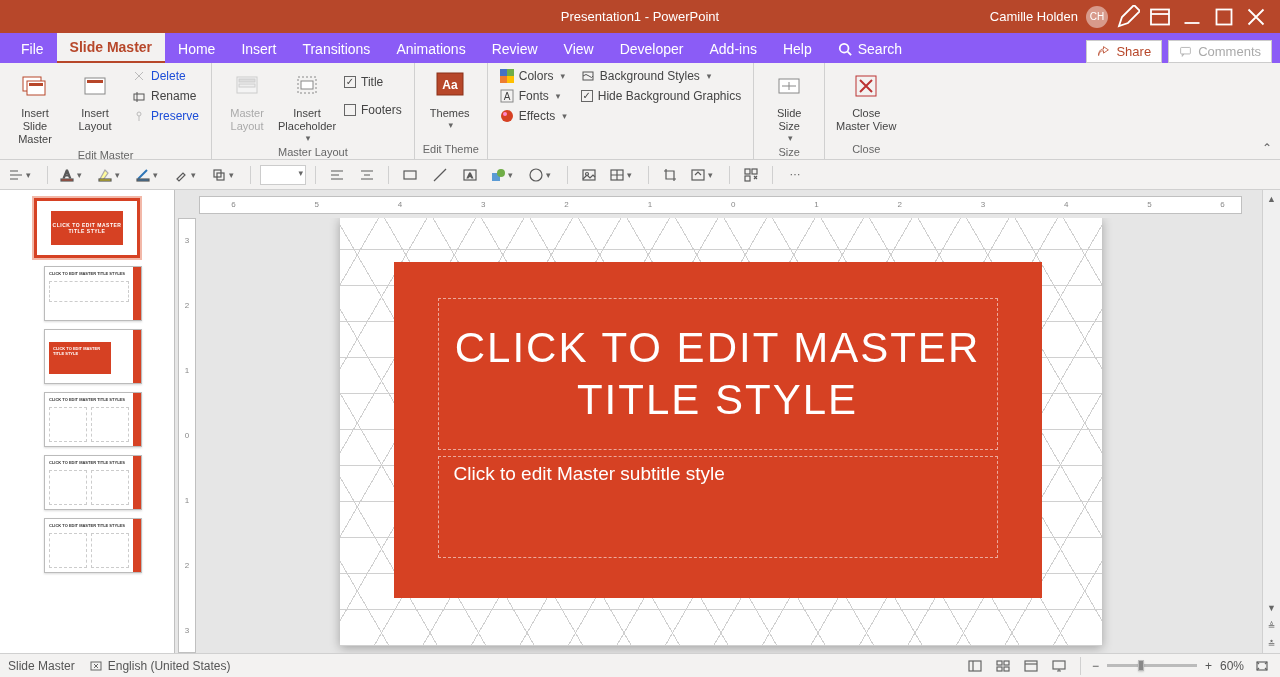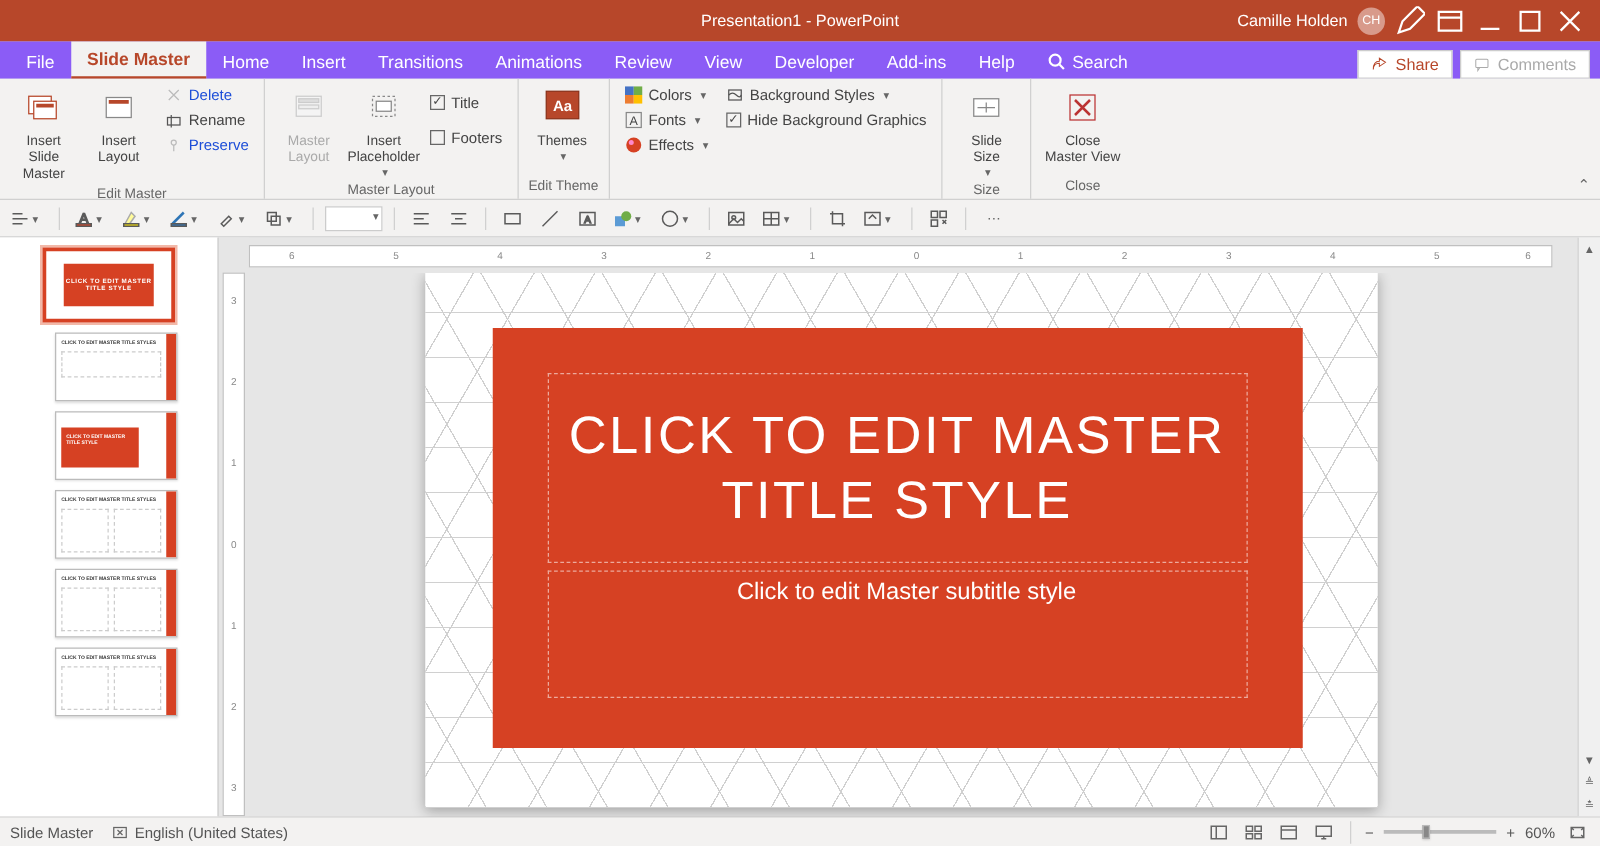--- a/index.html
+++ b/index.html
@@ -74,21 +74,21 @@
 .h-ruler .tick { position: absolute; top: 3px; }
 .slide-stage { flex: 1; overflow: auto; display: flex; align-items: flex-start; justify-content: center; padding: 0 20px 20px 0; }
 .slide { width: 762px; height: 428px; background: #fff; box-shadow: 0 2px 10px rgba(0,0,0,0.3); position: relative; background-image:
   repeating-linear-gradient(60deg, #d0d0d0 0 1px, transparent 1px 42px),
   repeating-linear-gradient(-60deg, #d0d0d0 0 1px, transparent 1px 42px),
   repeating-linear-gradient(0deg, #d0d0d0 0 1px, transparent 1px 36px);
 }
 .slide .redpanel { position: absolute; left: 54px; right: 60px; top: 44px; bottom: 48px; background: #d64123; }
 .slide .title-ph { position: absolute; left: 98px; right: 104px; top: 80px; height: 152px; border: 1px dashed rgba(255,255,255,0.55); display: flex; align-items: center; justify-content: center; text-align: center; }
 .slide .title-ph span { color: #fff; font-size: 42px; font-family: "Impact", "Arial Black", sans-serif; letter-spacing: 2px; line-height: 1.25; pointer-events: none; }
-.slide .sub-ph { position: absolute; left: 98px; right: 104px; top: 238px; height: 102px; border: 1px dashed rgba(255,255,255,0.55); padding-top: 6px; text-align: center; padding-left: 15px; }
+.slide .sub-ph { position: absolute; left: 98px; right: 104px; top: 238px; height: 102px; border: 1px dashed rgba(255,255,255,0.55); padding-top: 6px; text-align: left; padding-left: 15px; }
 .slide .sub-ph span { color: #fff; font-size: 19px; pointer-events: none; }
 
 .right-scroll { width: 18px; background: #f0f0f0; border-left: 1px solid #d0d0d0; display: flex; flex-direction: column; align-items: center; }
 .right-scroll .arrow { height: 18px; width: 100%; display: flex; align-items: center; justify-content: center; font-size: 9px; color: #666; cursor: pointer; }
 .right-scroll .track { flex: 1; }
 
 
 .statusbar { height: 24px; background: #f3f2f1; border-top: 1px solid #d0d0d0; display: flex; align-items: center; font-size: 12px; color: #555; padding: 0 8px; gap: 14px; }
 .statusbar .right { margin-left: auto; display: flex; align-items: center; gap: 8px; }
 .viewbtn { width: 20px; height: 16px; display: flex; align-items: center; justify-content: center; cursor: pointer; }

